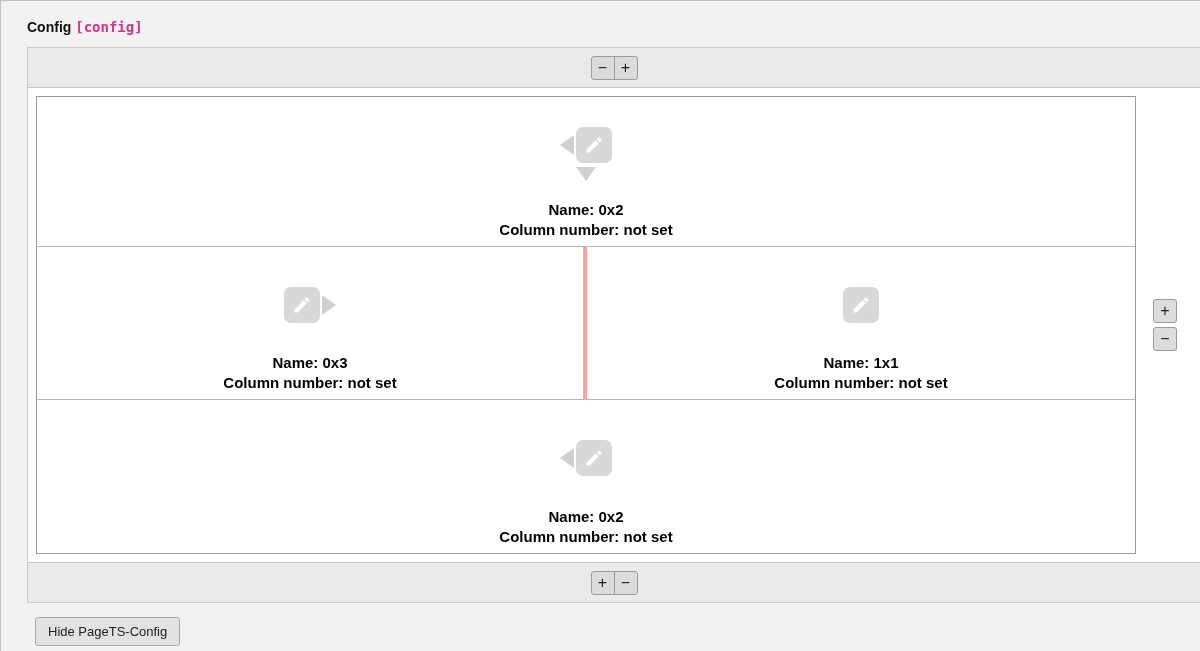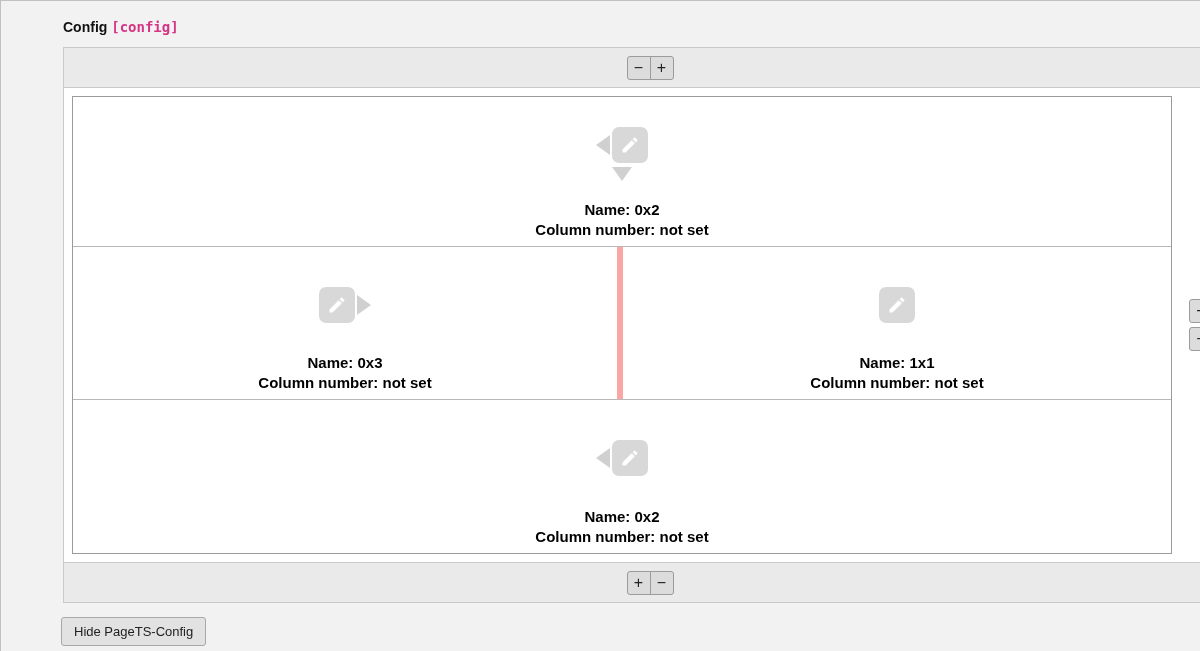--- a/index.html
+++ b/index.html
@@ -12,21 +12,20 @@
     color: #000;
     overflow: hidden;
   }
   .page {
     position: relative;
     width: 1200px;
     height: 651px;
     background: #f2f2f2;
     border-top: 1px solid #c0c0c0;
     border-left: 1px solid #c0c0c0;
-    padding-left: 36px;
   }
   .inner {
     position: relative;
     margin-left: 16px;
     padding-top: 18px;
   }
   .section-head {
     margin: 0 0 12px 10px;
     font-size: 14px;
   }
@@ -91,21 +90,21 @@
     flex-direction: column;
     gap: 4px;
   }
 
   .cell {
     position: relative;
     background: #fff;
   }
   .row1 { height: 150px; border-bottom: 1px solid #b8b8b8; }
   .row2 { display: flex; height: 153px; border-bottom: 1px solid #b8b8b8; }
-  .row2 .left { width: 550px; border-right: 6px solid #fca5a5; }
+  .row2 .left { width: 550px; border-right: 4px solid #fca5a5; }
   .row2 .right { flex: 1; }
   .row3 { height: 153px; }
 
   .cell-icons {
     position: absolute;
     left: 50%; top: 38%;
     transform: translate(-50%, -50%);
     display: flex;
     align-items: center;
     justify-content: center;
@@ -137,21 +136,21 @@
     left: 0; right: 0; bottom: 6px;
     text-align: center;
     font-size: 15px;
     color: #000;
     line-height: 1.35;
     font-weight: bold;
   }
 
   .hide-btn {
     display: inline-block;
-    margin-left: 8px;
+    margin-left: 18px;
     padding: 6px 12px;
     background: #e2e2e2;
     border: 1px solid #a8a8a8;
     border-radius: 3px;
     font-size: 13px;
     color: #222;
     cursor: pointer;
   }
 </style>
 </head>

